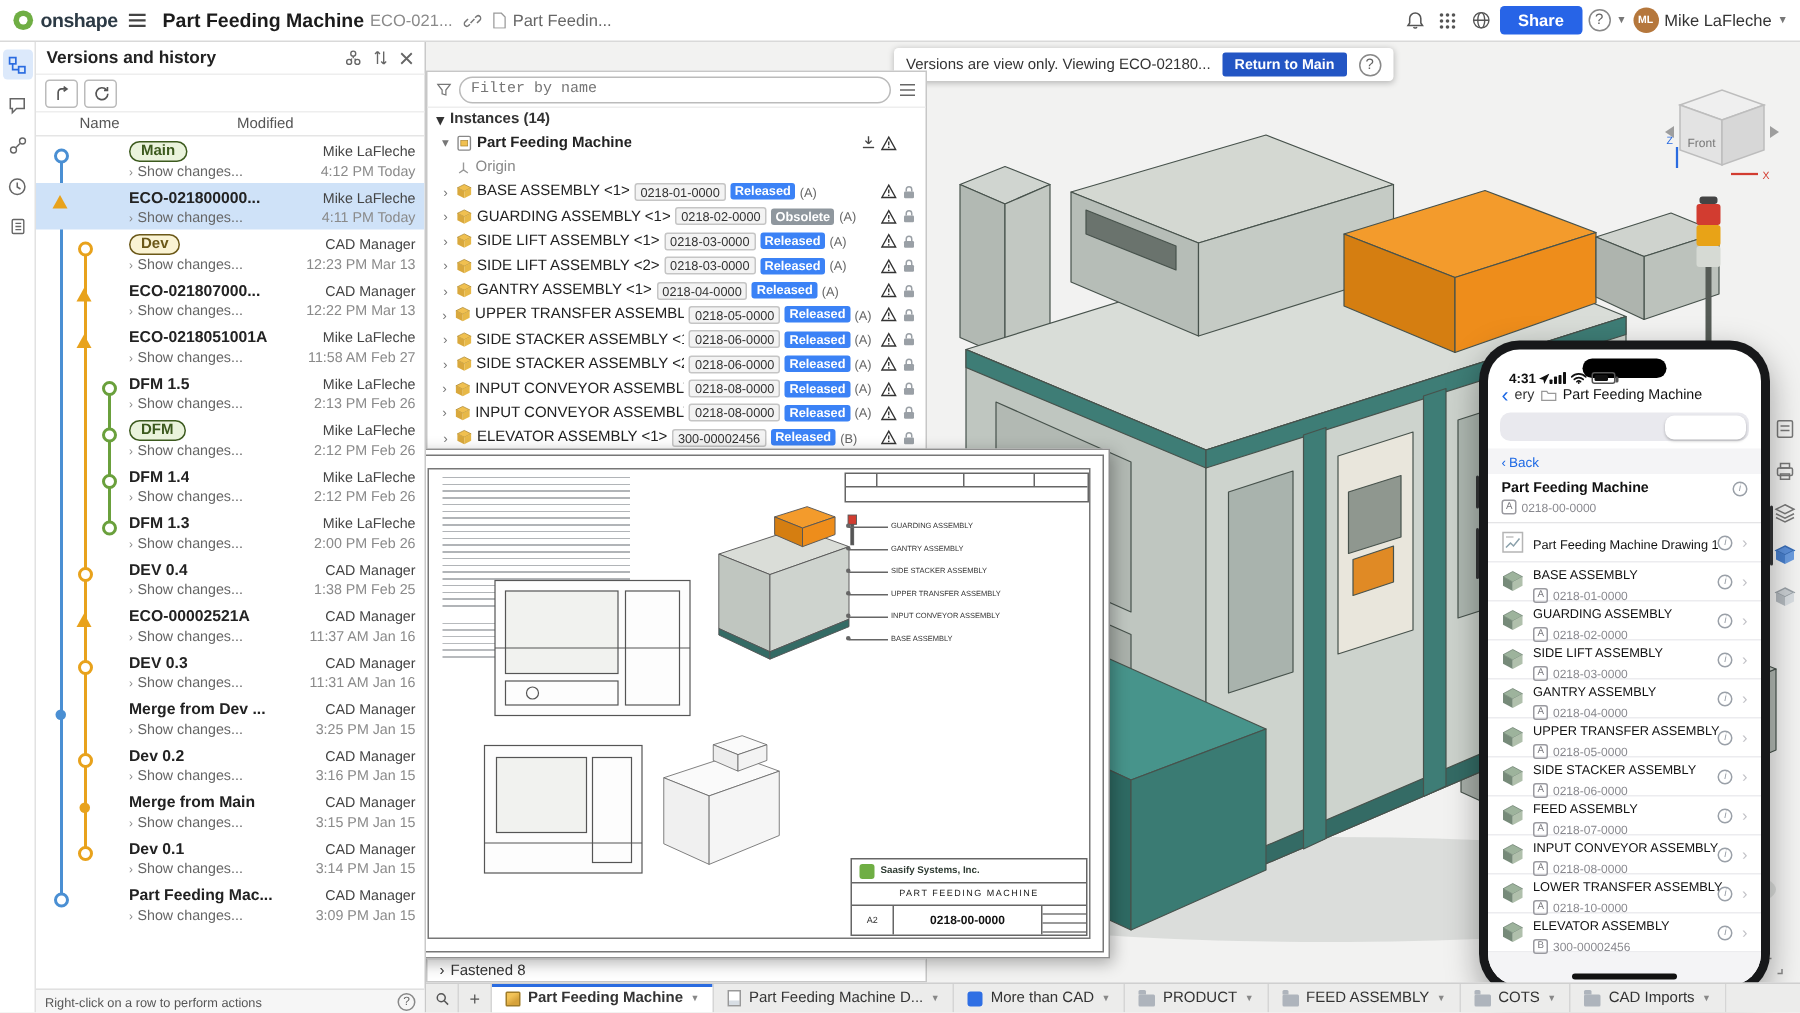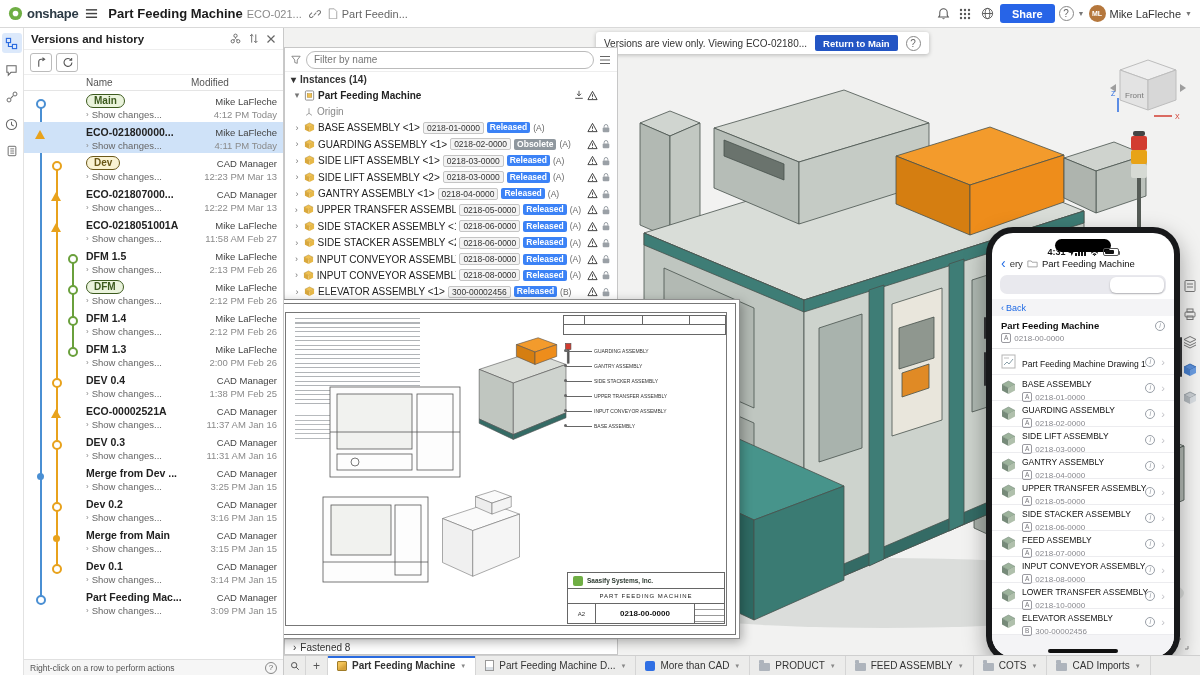--- a/index.html
+++ b/index.html
@@ -31,21 +31,21 @@
   #versions-panel{position:absolute;top:28px;left:24px;width:260px;bottom:0;background:#fff;border-right:1px solid #c9c9c9;z-index:44;display:flex;flex-direction:column}
   .vp-header{height:22px;display:flex;align-items:center;justify-content:space-between;padding:0 7px;border-bottom:1px solid #eee}
   .vp-title{font-size:11.5px;font-weight:bold;color:#222}
   .vp-hicons{display:flex;gap:7px;align-items:center}
   .vp-search{height:26px;display:flex;align-items:center;gap:4px;padding:0 6px}
   .search-box{flex:1;display:flex;align-items:center;border:1px solid #bbb;border-radius:3px;height:19px;padding:0 4px;background:#fff}
   .search-box input{flex:1;border:none;outline:none;font-size:10px;font-family:inherit;min-width:0;color:#333}
   .sq-btn{width:22px;height:19px;border:1px solid #bbb;border-radius:3px;background:#fff;display:flex;align-items:center;justify-content:center;gap:2px}
   .vp-tools{height:25px;display:flex;align-items:center;gap:4px;padding:0 6px;border-bottom:1px solid #eee}
   .vp-cols{height:16px;display:flex;align-items:center;font-size:10px;color:#555;border-bottom:1px solid #e5e5e5}
-  .vp-cols .c1{margin-left:62px;width:105px}
+  .vp-cols .c1{margin-left:29px;width:105px}
   #vrows{flex:1;position:relative;overflow:hidden}
   .gline{position:absolute;width:2px;border-radius:1px}
   .gline.blue{left:16px;top:15px;height:497px;background:#4a8fd3}
   .gline.yellow{left:32px;top:77px;height:403px;background:#e8a21c}
   .gline.green{left:48px;top:170px;height:94px;background:#6aa03c}
   .vrow{position:relative;height:31px;padding:3px 6px 0 62px}
   .vrow.selected{background:#cfe2f8}
   .vnode{position:absolute;top:8px}
   .vnode.circle{width:10px;height:10px;border-radius:50%;border:2.5px solid currentColor;background:#fff}
   .vnode.dot{width:7px;height:7px;border-radius:50%;background:currentColor;top:10px}
@@ -61,21 +61,21 @@
   .vshow{font-size:9.5px;color:#666;display:flex;align-items:center;gap:3px}
   .vshow .exp{font-size:8px;color:#888}
   .vtime{font-size:9.5px;color:#8a8a8a}
   .vp-footer{height:16px;background:#f6f6f6;border-top:1px solid #e0e0e0;display:flex;align-items:center;justify-content:space-between;padding:0 6px;font-size:8.5px;color:#555}
   .vp-footer .help-circle{width:12px;height:12px;font-size:8px}
 
   
   #instances-panel{position:absolute;top:47px;left:284px;width:334px;bottom:20px;background:#fff;border:1px solid #c7c7c7;z-index:20;display:flex;flex-direction:column}
   .ip-filter{height:24px;display:flex;align-items:center;gap:5px;padding:0 6px;border-bottom:1px solid #eee}
   .ip-filter .fbox{flex:1;display:flex;align-items:center;border:1px solid #bbb;border-radius:10px;height:18px;padding:0 7px}
-  .ip-filter input{flex:1;border:none;outline:none;font-size:10px;font-family:Liberation Sans, sans-serif;min-width:0;color:#333}
+  .ip-filter input{flex:1;border:none;outline:none;font-size:10px;font-family:Liberation Mono, monospace;min-width:0;color:#333}
   .ip-header{height:15px;display:flex;align-items:center;gap:4px;padding:0 6px;font-size:10px;font-weight:bold;color:#333}
   .irow{height:16.4px;display:flex;align-items:center;gap:3px;padding:0 6px 0 8px;font-size:10px}
   .irow .icaret{color:#777;font-size:9px;width:8px;text-align:center}
   .iname{color:#222;white-space:nowrap;overflow:hidden;flex-shrink:1}
   .iname.gray{color:#888}
   .ipn{border:1px solid #c5c5c5;background:#f3f3f3;border-radius:2px;font-size:8.5px;padding:0 3px;color:#333;white-space:nowrap}
   .istate{border-radius:2px;font-size:8.5px;font-weight:bold;color:#fff;padding:0 3px;line-height:11px;white-space:nowrap}
   .istate.released{background:#3b82f6}
   .istate.obsolete{background:#8f979e}
   .irev{font-size:8.5px;color:#666;white-space:nowrap}
@@ -121,21 +121,21 @@
   .tbk-r2{height:15px;display:flex;align-items:center;justify-content:center;font-size:6px;letter-spacing:1px;color:#222;border-bottom:1px solid #666}
   .tbk-r3{height:19px;display:flex;align-items:stretch}
   .tbk-size{width:28px;border-right:1px solid #666;display:flex;align-items:center;justify-content:center;font-size:6px;color:#333}
   .tbk-num{flex:1;display:flex;align-items:center;justify-content:center;font-size:8px;font-weight:bold;color:#111}
   .tbk-x{width:30px;border-left:1px solid #666;background:repeating-linear-gradient(to bottom,transparent 0,transparent 5px,#999 5px,#999 6px)}
 
   
   #phone{position:absolute;left:986px;top:227px;width:194px;height:436px;background:#17181a;border-radius:27px;box-shadow:0 8px 22px rgba(0,0,0,.35);z-index:30;padding:6px}
   #phone .nub{position:absolute;background:#2b2c2e;border-radius:2px}
   #pscreen{position:relative;width:100%;height:100%;background:#fff;border-radius:21px;overflow:hidden}
-  .pstatus{height:20px;display:flex;align-items:center;justify-content:center;padding:18px 14px 0}
+  .pstatus{height:20px;display:flex;align-items:center;justify-content:flex-start;padding:18px 14px 0}
   .ptime{font-size:9px;font-weight:bold;color:#111;display:flex;align-items:center;gap:2px}
   .island{position:absolute;left:50%;transform:translateX(-50%);top:6px;width:56px;height:13px;border-radius:7px;background:#000}
   .pstat-r{display:flex;align-items:center;gap:3px}
   .sigbars{display:flex;align-items:flex-end;gap:1px}
   .sigbars i{display:block;width:2px;background:#111;border-radius:.5px}
   .batt{width:16px;height:8px;border:1px solid #555;border-radius:2px;position:relative}
   .batt::before{content:"";position:absolute;inset:1px;right:4px;background:#111;border-radius:1px}
   .batt::after{content:"";position:absolute;right:-2.5px;top:2px;width:1.5px;height:4px;background:#555;border-radius:0 1px 1px 0}
   .pnav{height:20px;display:flex;align-items:center;gap:4px;padding:0 9px}
   .pback{color:#1f6ae5;font-size:14px;line-height:14px}

